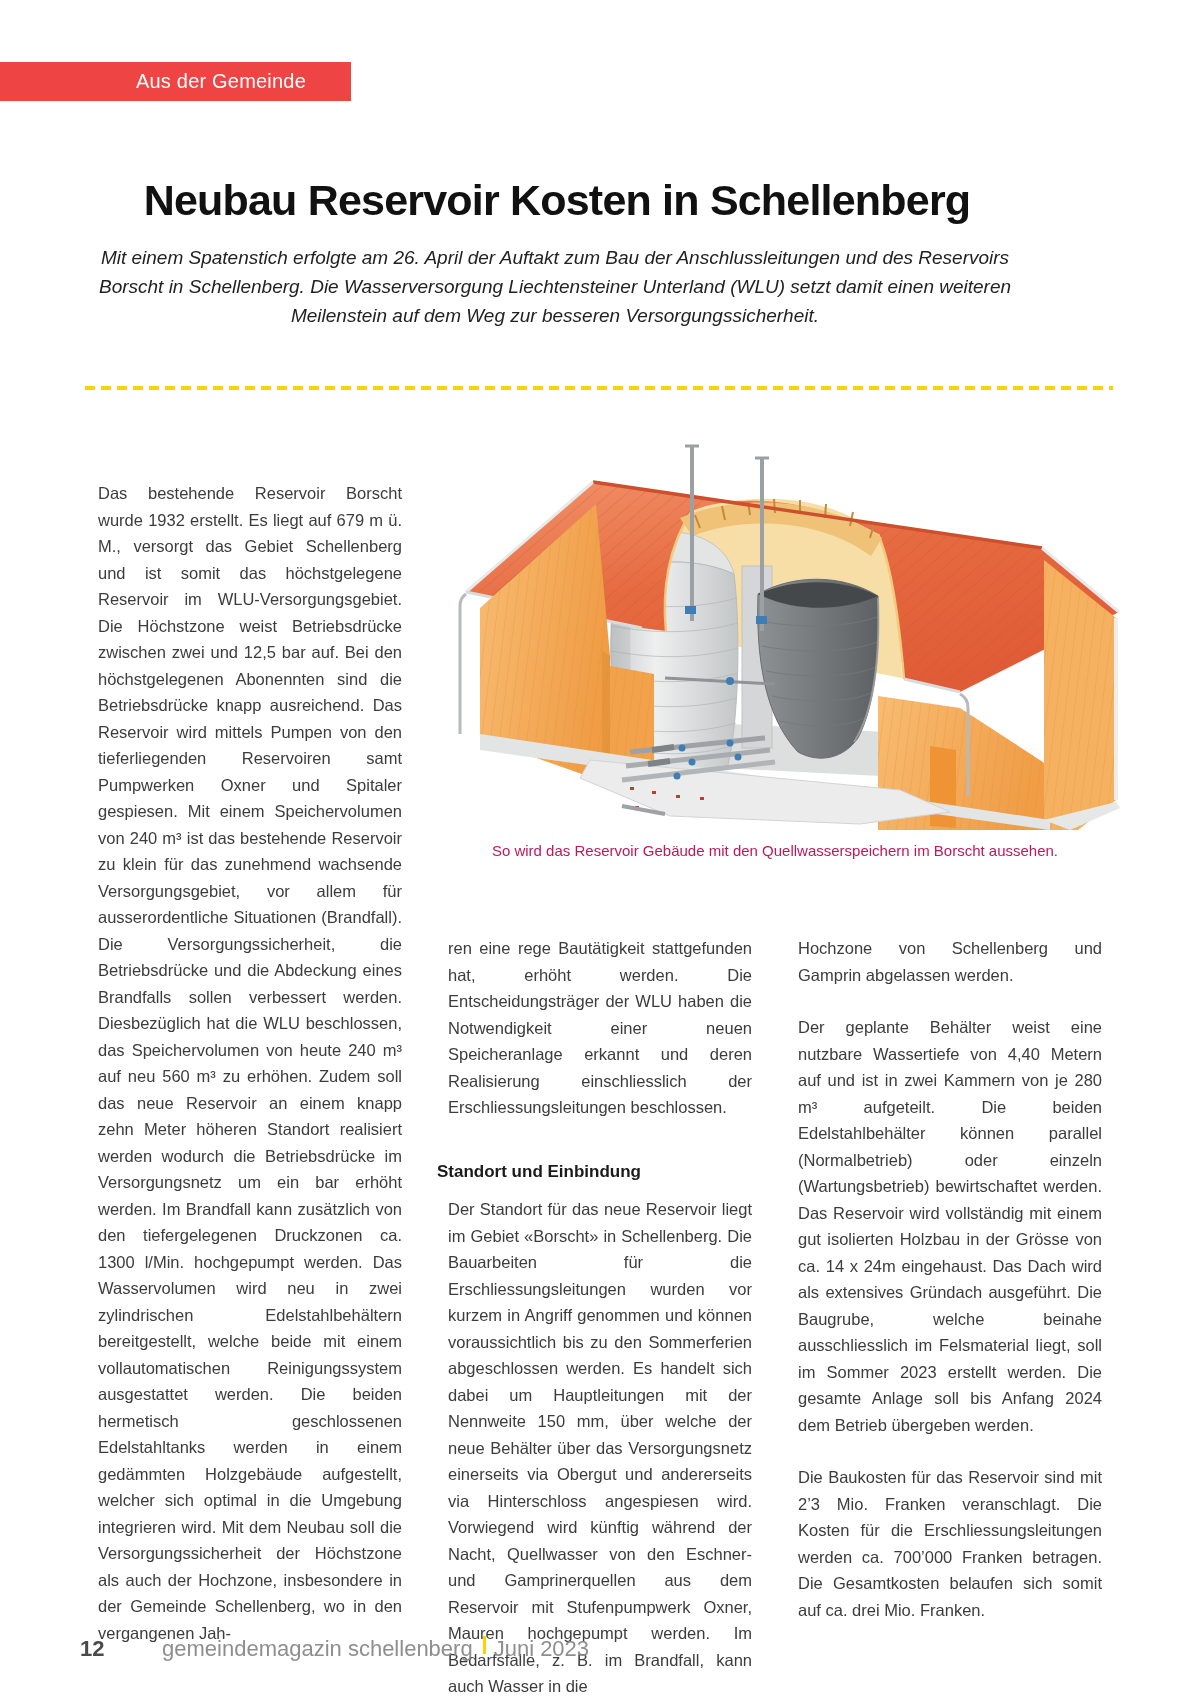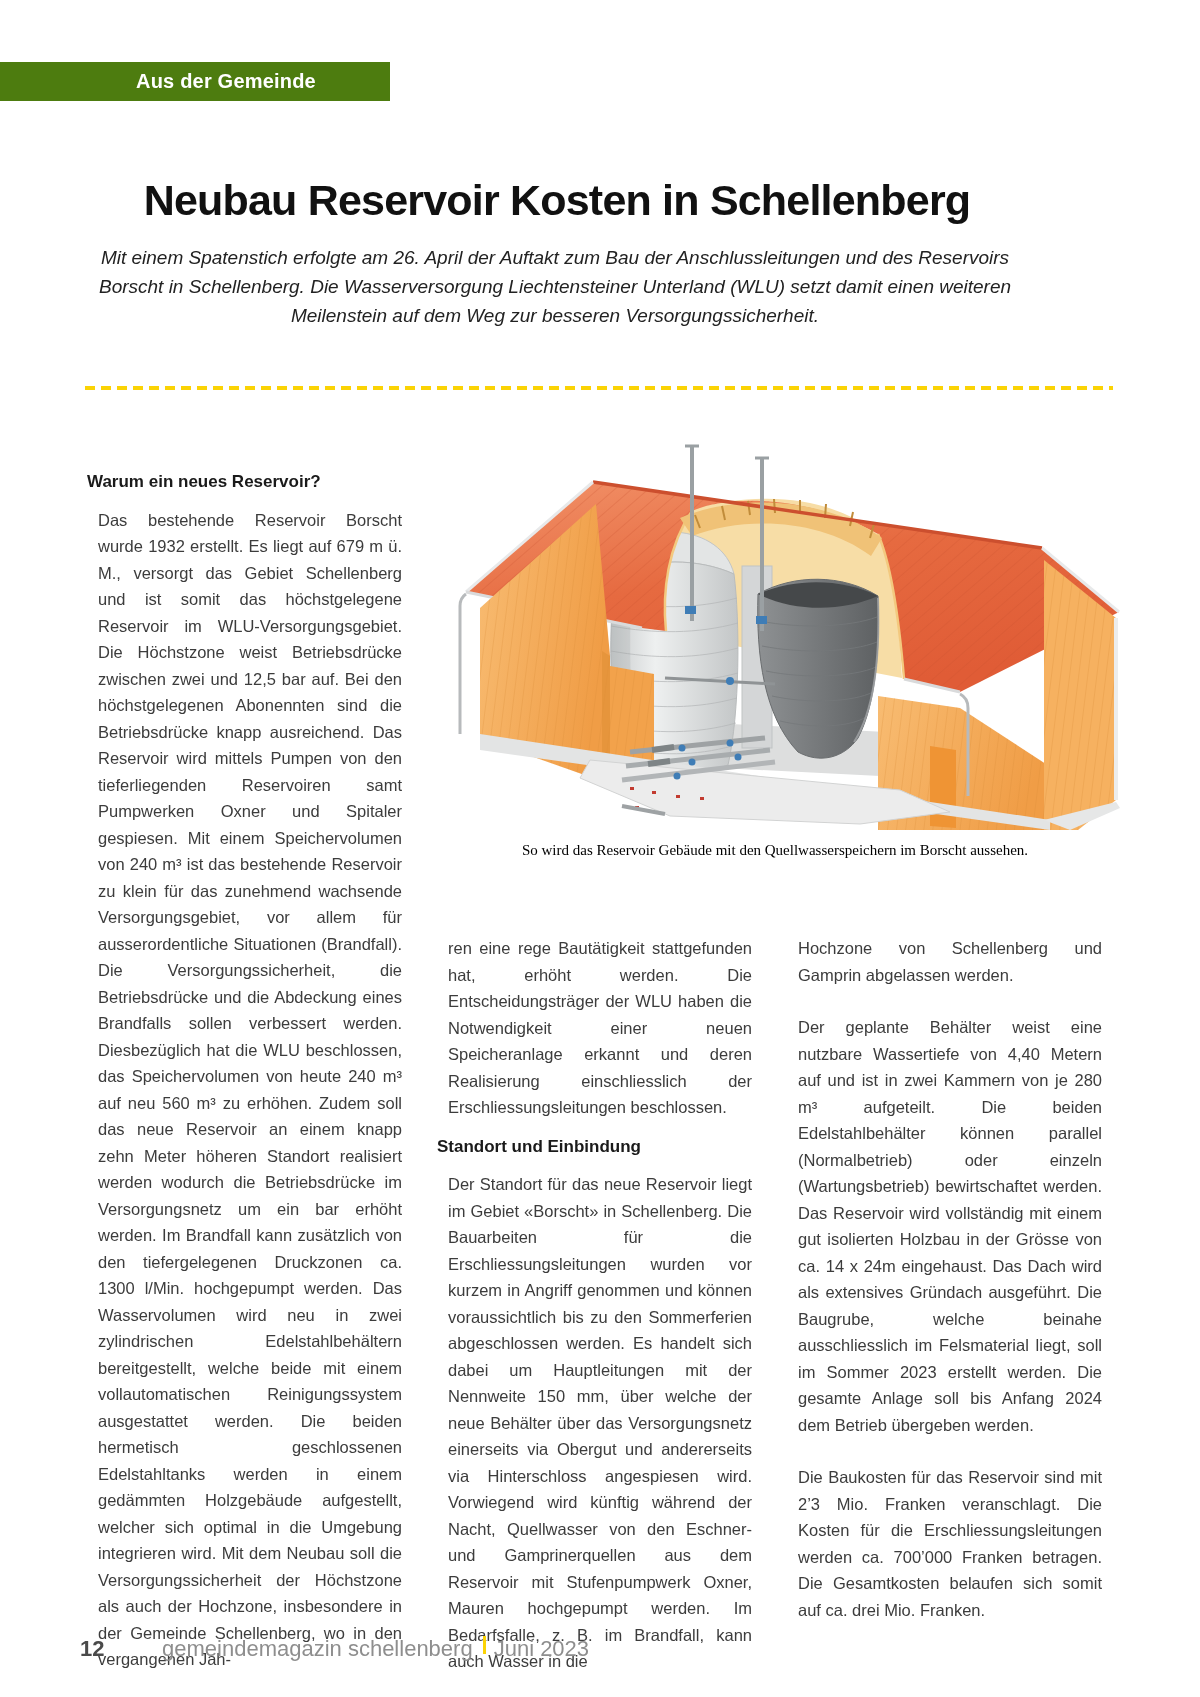--- a/index.html
+++ b/index.html
@@ -4,23 +4,22 @@
 <style>
   html,body{margin:0;padding:0;background:#ffffff;}
   .page{
     position:relative;
     width:1200px;height:1697px;
     background:#ffffff;
     font-family:"Liberation Sans", sans-serif;
     overflow:hidden;
   }
   .kicker-bar{
-    position:absolute;left:0;top:62px;width:390px;height:39px;
-    background:#4d7c0f;
-    font-weight:bold;
+    position:absolute;left:0;top:62px;width:351px;height:39px;
+    background:#ef4444;
   }
   .kicker-bar span{
     position:absolute;left:136px;top:0;line-height:39px;
     color:#ffffff;font-size:20px;letter-spacing:0.2px;
   }
   .article-title{
     position:absolute;left:0;top:176px;width:1114px;
     text-align:center;
     font-size:43px;font-weight:700;color:#111111;letter-spacing:-0.8px;
     margin:0;
@@ -33,34 +32,34 @@
   .dashed-divider{
     position:absolute;left:85px;top:386px;width:1028px;height:3.5px;
     background:repeating-linear-gradient(90deg,#fbd304 0 10px,transparent 10px 16px);
   }
   .figure{
     position:absolute;left:430px;top:416px;width:690px;height:414px;
   }
   .figure svg{display:block;width:100%;height:100%;}
   .figure-caption{
     position:absolute;left:437px;top:842px;width:676px;
-    text-align:center;font-size:15px;color:#000000;font-family:Liberation Serif, serif;
+    text-align:center;font-size:15px;color:#be185d;
   }
   .col{
     position:absolute;width:326px;
     font-size:16.5px;line-height:26.5px;color:#3c3c3c;
     text-align:justify;
   }
   .col p{margin:11px;}
   .col p + p{margin-top:26px;}
   .col h3{
     margin:0;font-size:17px;line-height:26.5px;font-weight:700;color:#1a1a1a;
     text-align:left;
   }
-  .col h3.gap-above{margin-top:13px;}
+  .col h3.gap-above{margin-top:38px;}
   .col-1{left:87px;top:469px;}
   .col-2{left:437px;top:924px;}
   .col-3{left:787px;top:924px;}
   .page-footer{
     position:absolute;left:80px;top:1636px;width:1040px;
     font-size:22px;color:#8e8e8e;display:flex;
   }
   .page-footer .pagenum{font-weight:700;color:#4a4a4a;width:82px;}
   .page-footer .sep{
     display:inline-block;width:3px;height:18px;background:#fbd304;
@@ -224,21 +223,20 @@
         <rect x="270" y="381" width="4" height="3"></rect>
         <rect x="205" y="390" width="4" height="3"></rect>
       </g>
       <line x1="192" y1="390" x2="235" y2="398" stroke="#9ea2a4" stroke-width="4"></line>
     </svg>
   </div>
 
   <div class="figure-caption">So wird das Reservoir Gebäude mit den Quellwasserspeichern im Borscht aussehen.</div>
 
   <div class="col col-1">
-    <h3>Warum ein neues Reservoir?</h3>
     <p>Das bestehende Reservoir Borscht wurde 1932 erstellt. Es liegt auf 679 m ü. M., versorgt das Gebiet Schellenberg und ist somit das höchstgelegene Reservoir im WLU-Versorgungsgebiet. Die Höchstzone weist Betriebsdrücke zwischen zwei und 12,5 bar auf. Bei den höchstgelegenen Abonennten sind die Betriebsdrücke knapp ausreichend. Das Reservoir wird mittels Pumpen von den tieferliegenden Reservoiren samt Pumpwerken Oxner und Spitaler gespiesen. Mit einem Speichervolumen von 240 m³ ist das bestehende Reservoir zu klein für das zunehmend wachsende Versorgungsgebiet, vor allem für ausserordentliche Situationen (Brandfall). Die Versorgungssicherheit, die Betriebsdrücke und die Abdeckung eines Brandfalls sollen verbessert werden. Diesbezüglich hat die WLU beschlossen, das Speichervolumen von heute 240 m³ auf neu 560 m³ zu erhöhen. Zudem soll das neue Reservoir an einem knapp zehn Meter höheren Standort realisiert werden wodurch die Betriebsdrücke im Versorgungsnetz um ein bar erhöht werden. Im Brandfall kann zusätzlich von den tiefergelegenen Druckzonen ca. 1300 l/Min. hochgepumpt werden. Das Wasservolumen wird neu in zwei zylindrischen Edelstahlbehältern bereitgestellt, welche beide mit einem vollautomatischen Reinigungssystem ausgestattet werden. Die beiden hermetisch geschlossenen Edelstahltanks werden in einem gedämmten Holzgebäude aufgestellt, welcher sich optimal in die Umgebung integrieren wird. Mit dem Neubau soll die Versorgungssicherheit der Höchstzone als auch der Hochzone, insbesondere in der Gemeinde Schellenberg, wo in den vergangenen Jah-</p>
   </div>
 
   <div class="col col-2">
     <p>ren eine rege Bautätigkeit stattgefunden hat, erhöht werden. Die Entscheidungsträger der WLU haben die Notwendigkeit einer neuen Speicheranlage erkannt und deren Realisierung einschliesslich der Erschliessungsleitungen beschlossen.</p>
     <h3 class="gap-above">Standort und Einbindung</h3>
     <p>Der Standort für das neue Reservoir liegt im Gebiet «Borscht» in Schellenberg. Die Bauarbeiten für die Erschliessungsleitungen wurden vor kurzem in Angriff genommen und können voraussichtlich bis zu den Sommerferien abgeschlossen werden. Es handelt sich dabei um Hauptleitungen mit der Nennweite 150 mm, über welche der neue Behälter über das Versorgungsnetz einerseits via Obergut und andererseits via Hinterschloss angespiesen wird. Vorwiegend wird künftig während der Nacht, Quellwasser von den Eschner- und Gamprinerquellen aus dem Reservoir mit Stufenpumpwerk Oxner, Mauren hochgepumpt werden. Im Bedarfsfalle, z. B. im Brandfall, kann auch Wasser in die</p>
   </div>
 
   <div class="col col-3">

